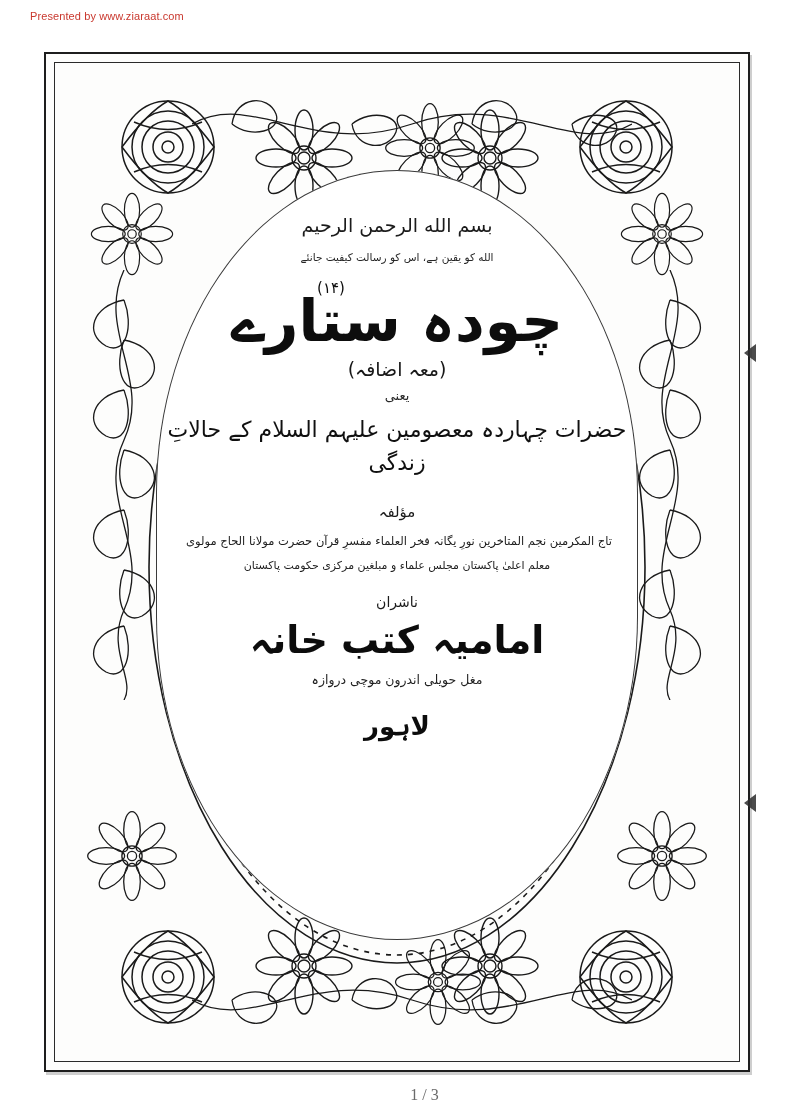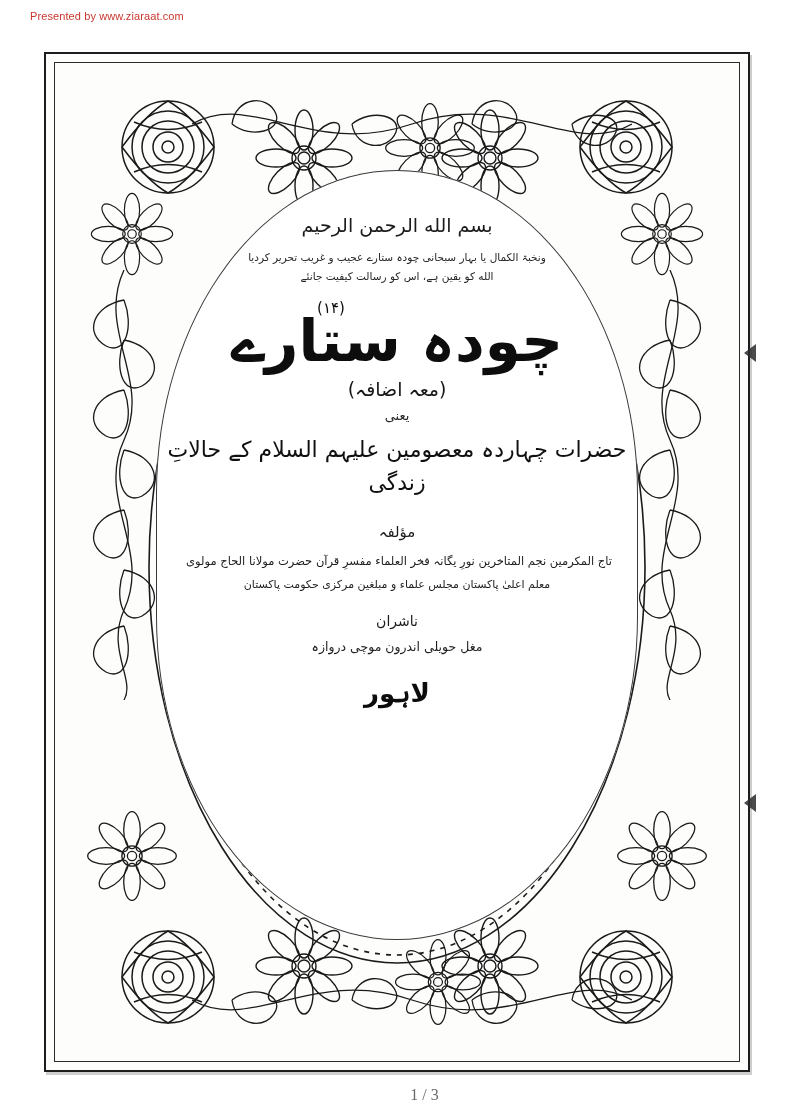--- a/index.html
+++ b/index.html
@@ -481,38 +481,38 @@
       </g>
     </svg>
   </div>
 
   <div class="inner-plate"></div>
 
   <div class="content">
     <div class="bismillah">بسم الله الرحمن الرحيم</div>
 
     <div class="intro-block">
-      <div class="intro-line">ونخبۃ الکمال یا بہار سبحانی چودہ ستارے عجیب و غریب تحریر کردیا</div>
       <div class="intro-line">الله کو یقین ہے، اس کو رسالت کیفیت جانئے</div>
     </div>
 
     <div class="title-main">
       <span>چودہ ستارے</span>
       <span class="title-superscript">(۱۴)</span>
     </div>
 
     <div class="title-sub">(معہ اضافہ)</div>
     <div class="connector">یعنی</div>
     <div class="subtitle">حضرات چہاردہ معصومین علیہم السلام کے حالاتِ زندگی</div>
 
     <div class="author-label">مؤلفہ</div>
     <div class="author-line">تاج المکرمین نجم المتاخرین نورِ یگانہ فخر العلماء مفسرِ قرآن حضرت مولانا الحاج مولوی سید نجم الحسن تقی کربلائی اعلیٰ</div>
     <div class="author-line second">معلم اعلیٰ پاکستان مجلس علماء و مبلغین مرکزی حکومت پاکستان</div>
 
     <div class="publisher-label">ناشران</div>
+    <div class="publisher-name">امامیہ کتب خانہ</div>
     <div class="publisher-address">مغل حویلی اندرون موچی دروازہ</div>
     <div class="publisher-city">لاہور</div>
   </div>
 
   <div class="edge-mark" style="top:292px;"></div>
   <div class="edge-mark" style="top:742px;"></div>
 </div>
 
 <div class="page-footer">1 / 3</div>
 

